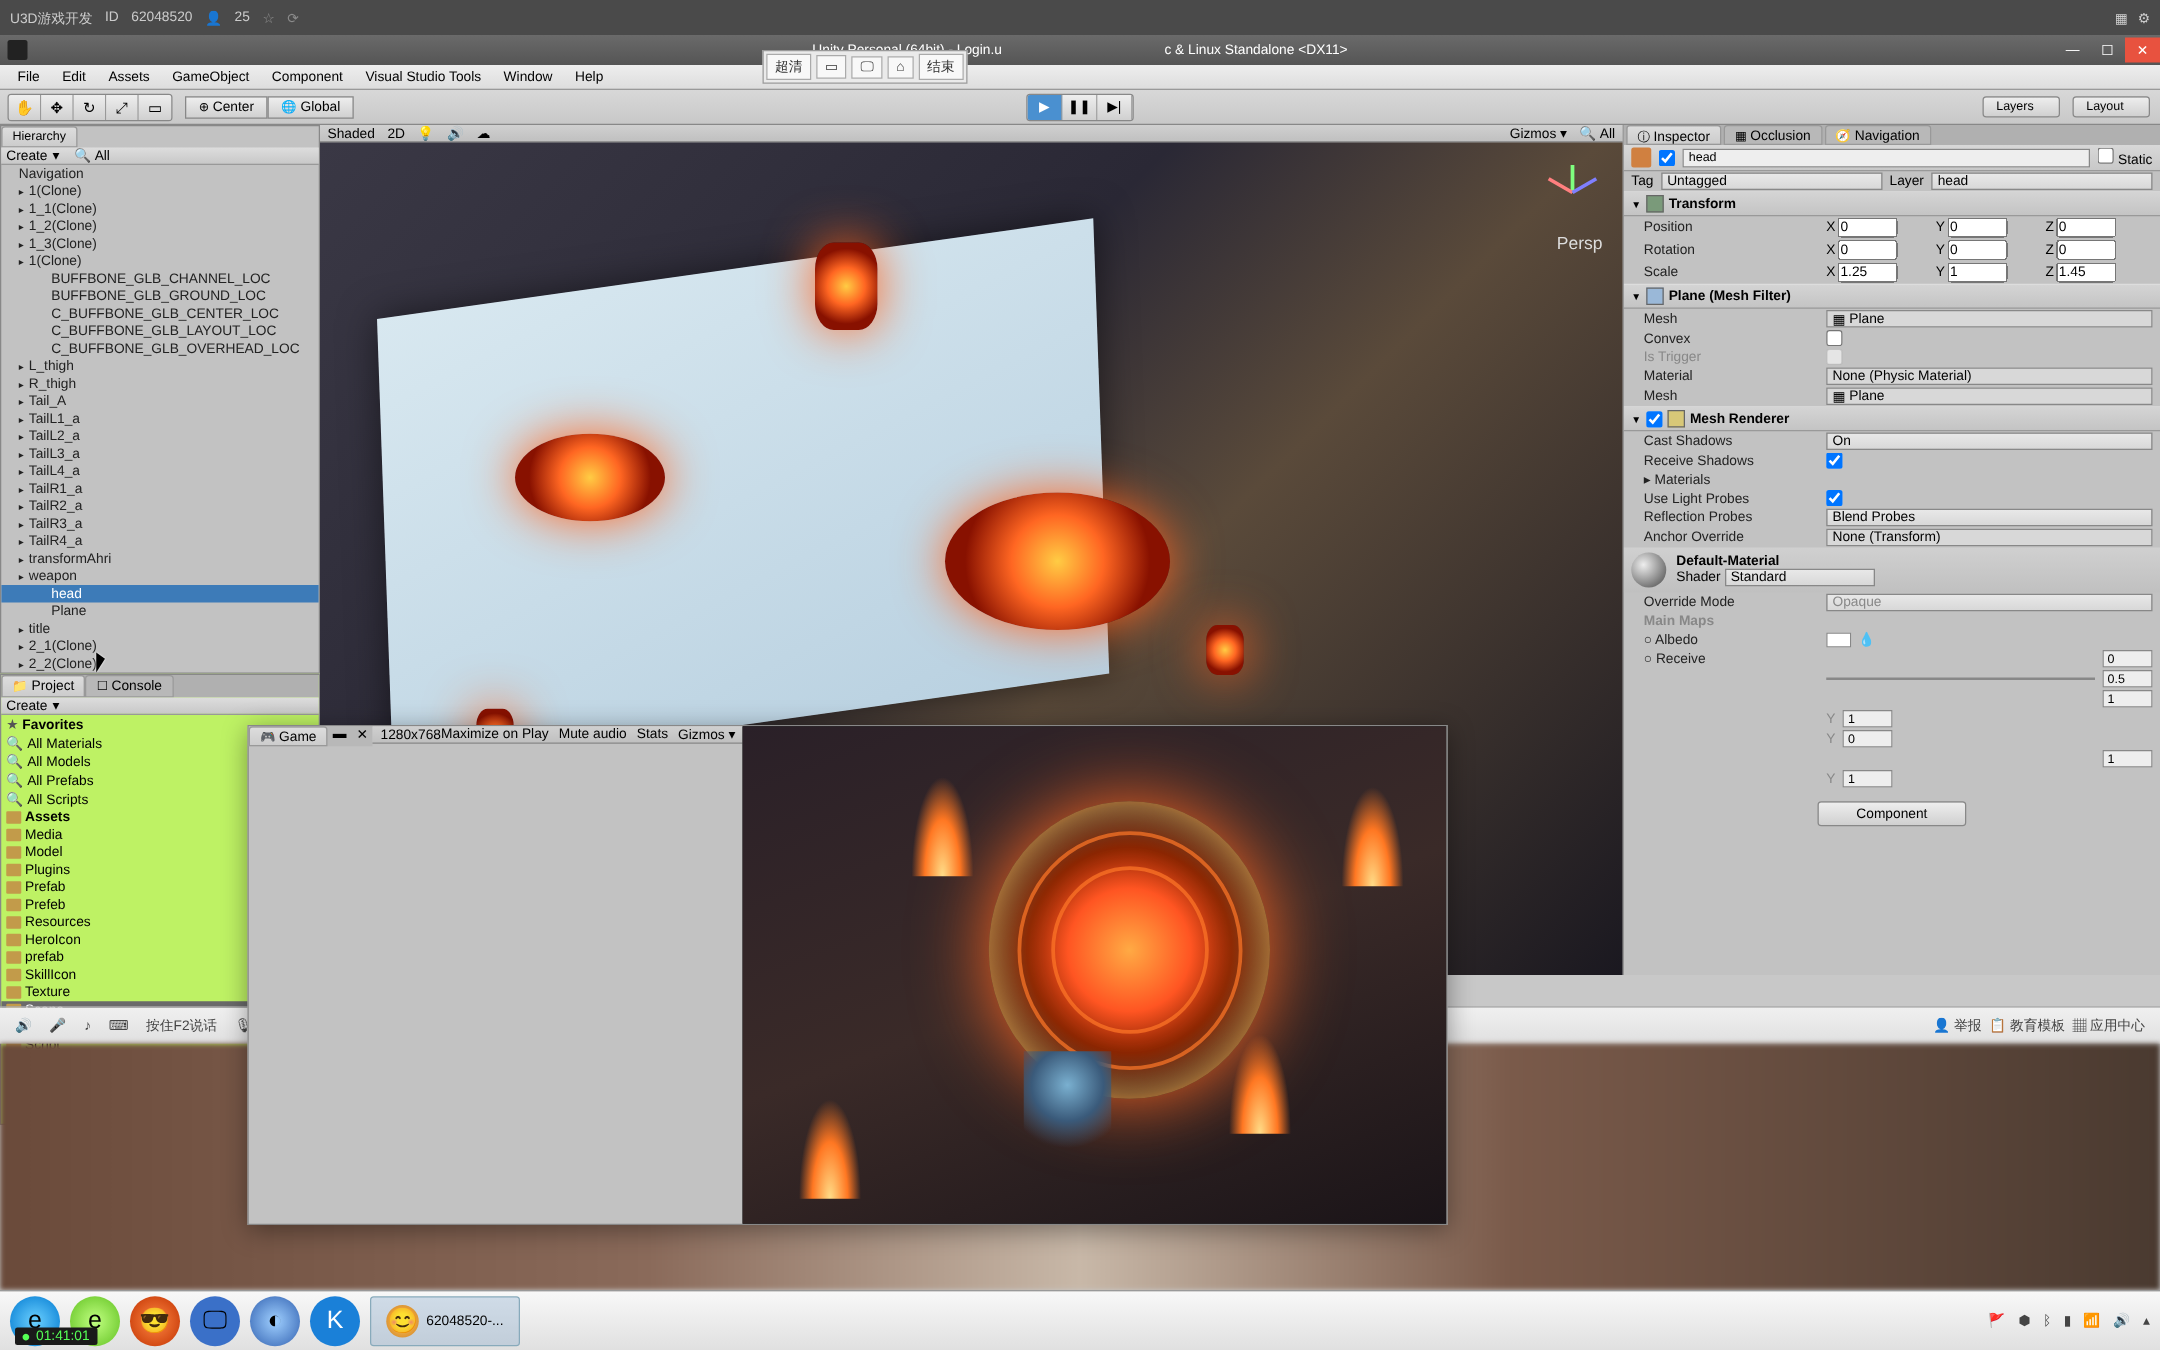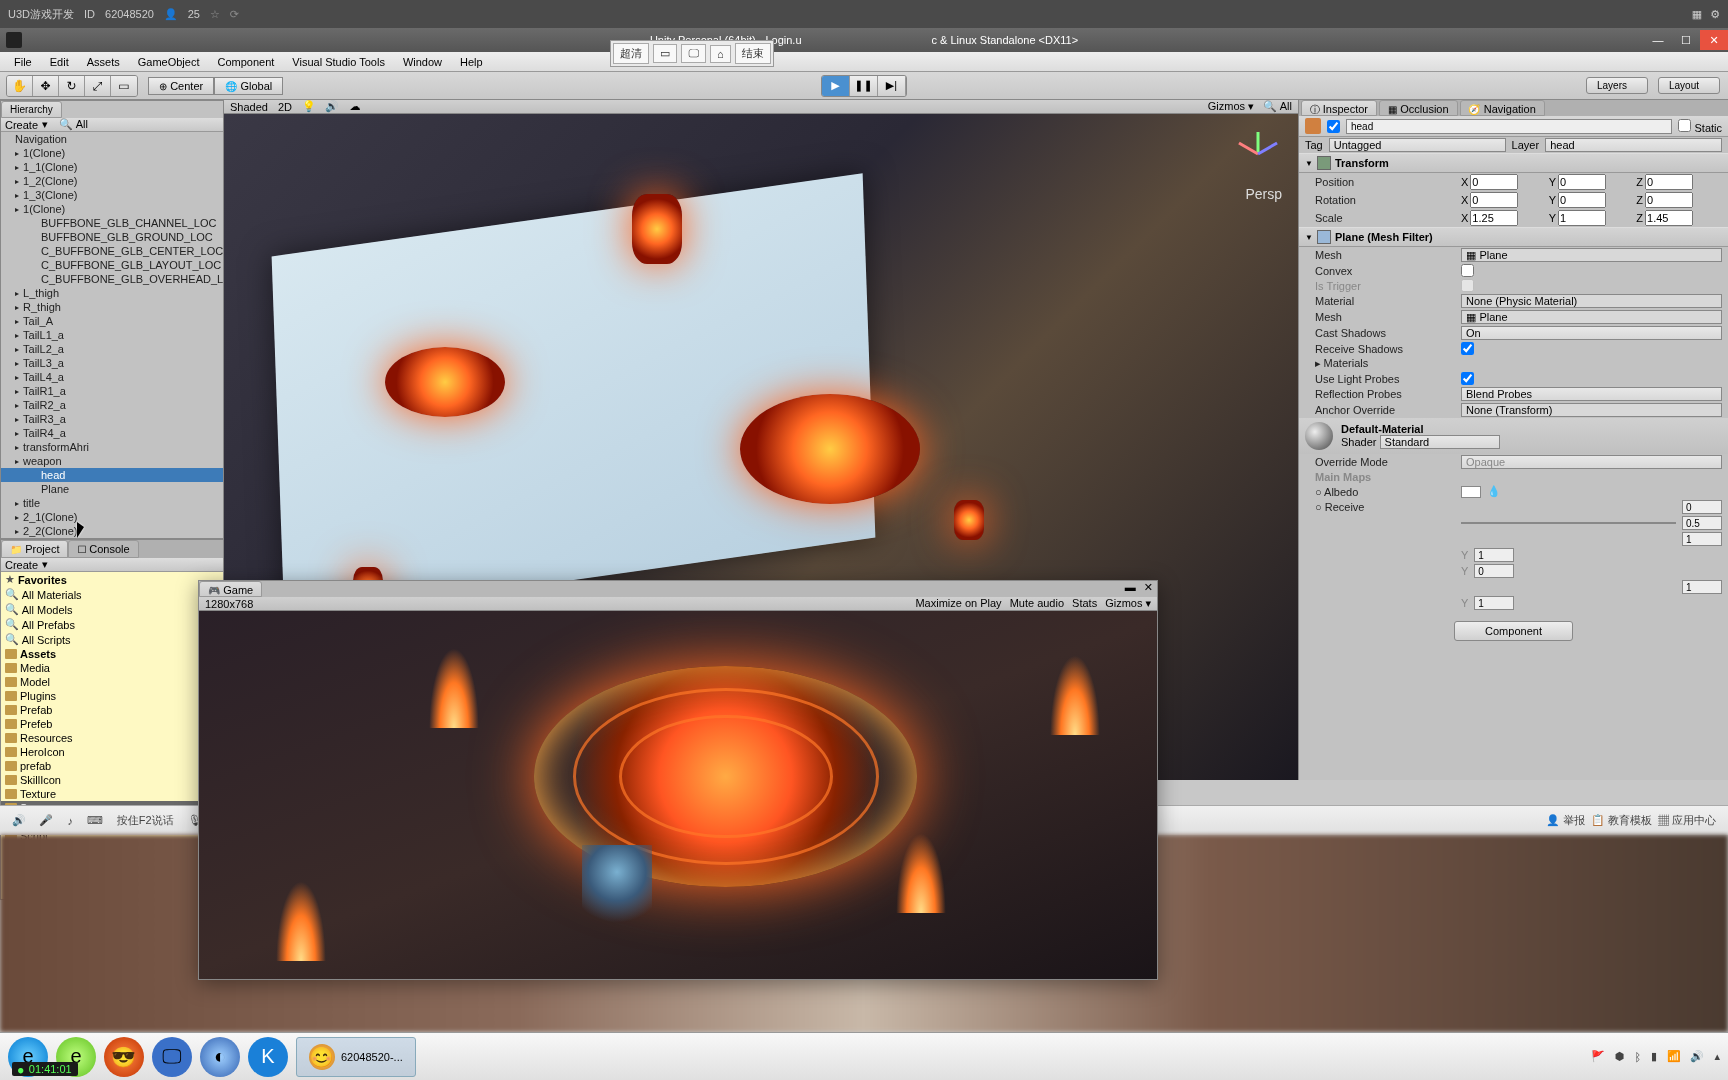--- a/index.html
+++ b/index.html
@@ -21,49 +21,49 @@
 .tool-grp span{width:26px;height:20px;background:linear-gradient(#eee,#d0d0d0);border-right:1px solid #999;display:flex;align-items:center;justify-content:center;font-size:12px}
 .tool-grp span:last-child{border:none}
 .pivot-grp{display:flex;margin-left:10px;gap:0}
 .pivot-btn{padding:2px 10px;background:linear-gradient(#eee,#d0d0d0);border:1px solid #888;font-size:10px}
 .play-grp{position:absolute;left:50%;transform:translateX(-50%);display:flex;border:1px solid #888;border-radius:3px;overflow:hidden}
 .play-grp span{width:28px;height:20px;background:linear-gradient(#eee,#d0d0d0);border-right:1px solid #999;display:flex;align-items:center;justify-content:center}
 .play-grp .active{background:#4a90d0;color:#fff}
 .right-tb{position:absolute;right:8px;display:flex;gap:10px}
 .dd-btn{padding:2px 20px 2px 10px;background:linear-gradient(#eee,#d0d0d0);border:1px solid #888;border-radius:3px;font-size:10px}
 .workspace{display:flex;height:680px;background:#a8a8a8}
-.left-col{width:224px;display:flex;flex-direction:column}
+.left-col{width:256px;display:flex;flex-direction:column}
 .panel-tab{background:linear-gradient(#ddd,#ccc);border:1px solid #999;padding:2px 8px;font-size:10px;display:inline-block;border-radius:3px 3px 0 0}
 .hierarchy{flex:0 0 370px;background:#c2c2c2;border:1px solid #888;display:flex;flex-direction:column}
 .h-header{height:14px;background:linear-gradient(#ddd,#c8c8c8);display:flex;align-items:center;font-size:9px;padding:0 4px;gap:4px;border-bottom:1px solid #999}
 .h-list{flex:1;overflow:auto;font-size:10px;color:#222}
 .h-item{padding:1px 4px;display:flex;align-items:center;gap:2px;white-space:nowrap}
 .h-item.sel{background:#3d7bb8;color:#fff}
 .foldout::before{content:"▸";font-size:8px;margin-right:2px}
 .ind-1{padding-left:14px}.ind-2{padding-left:40px}
-.project{flex:1;background:#fef9c3;border:1px solid #888;display:flex;flex-direction:column}
+.project{flex:1;background:#bef264;border:1px solid #888;display:flex;flex-direction:column}
 .p-tabs{display:flex;background:#b0b0b0}
 .p-list{flex:1;overflow:auto;font-size:10px}
 .p-item{padding:1px 4px;display:flex;align-items:center;gap:3px}
 .p-item.sel{background:#6a6a6a;color:#fff}
 .folder-ic{width:12px;height:10px;background:#c29b4a;border-radius:1px;display:inline-block}
 .star-ic{color:#555}
 .mid-col{flex:1;display:flex;flex-direction:column;position:relative}
 .scene-tabs{display:flex;background:#b0b0b0;height:16px}
 .scene-toolbar{height:14px;background:linear-gradient(#d0d0d0,#c0c0c0);border-bottom:1px solid #888;display:flex;align-items:center;font-size:9px;padding:0 6px;gap:10px}
 .scene-view{flex:1;background:linear-gradient(135deg,#3a3845 0%,#2a2835 40%,#5a4a3a 60%,#1a1820 100%);position:relative;overflow:hidden}
 .scene-floor{position:absolute;left:5%;top:15%;width:55%;height:55%;background:linear-gradient(160deg,#d8e8f0,#b8d0e0);transform:skewY(-8deg) skewX(2deg);box-shadow:0 0 30px rgba(0,0,0,.5)}
 .lava-circle{position:absolute;border-radius:50%;background:radial-gradient(circle,#ffcc44,#ff6622,#881100 70%);box-shadow:0 0 40px #ff6622}
 .gizmo{position:absolute;right:10px;top:10px;width:60px;height:60px}
 .gizmo-axis{position:absolute;width:3px;height:22px;top:50%;left:50%;transform-origin:top}
 .ax-y{background:#7fff7f;transform:translate(-50%,-100%) rotate(0deg)}
 .ax-x{background:#ff7f7f;transform:translate(-50%,0) rotate(120deg)}
 .ax-z{background:#7f7fff;transform:translate(-50%,0) rotate(-120deg)}
 .persp-lbl{position:absolute;right:16px;top:72px;color:#ddd;font-size:14px}
-.game-window{position:absolute;left:198px;top:580px;width:960px;height:400px;background:#c2c2c2;border:1px solid #888;box-shadow:0 4px 20px rgba(0,0,0,.4);z-index:10;display:flex;flex-direction:column}
+.game-window{position:absolute;left:198px;top:580px;width:960px;height:400px;background:#c2c2c2;border:1px solid #888;box-shadow:0 4px 20px rgba(0,0,0,.4);z-index:10;display:flex;flex-direction:row}
 .game-hdr{display:flex;height:16px;background:#b8b8b8}
 .game-toolbar{height:14px;background:linear-gradient(#d0d0d0,#c0c0c0);display:flex;align-items:center;font-size:9px;padding:0 6px;justify-content:space-between;border-bottom:1px solid #888}
 .game-view{flex:1;background:#000;position:relative;overflow:hidden}
 .game-floor{position:absolute;inset:0;background:linear-gradient(160deg,#2a2028 0%,#3a2a28 50%,#1a1418 100%)}
 .big-rune{position:absolute;left:35%;top:15%;width:40%;height:60%;border-radius:50%;background:radial-gradient(circle,#ffaa44 0%,#ff5522 30%,#882200 50%,transparent 70%);box-shadow:0 0 60px #ff6622,inset 0 0 40px #ffaa44}
 .rune-ring{position:absolute;inset:10%;border:3px solid rgba(255,120,40,.7);border-radius:50%}
 .flame{position:absolute;width:50px;height:80px;background:radial-gradient(ellipse at bottom,#ffdd88,#ff7722 40%,transparent 70%)}
 .hero{position:absolute;left:40%;bottom:12%;width:70px;height:90px;background:radial-gradient(circle at 50% 30%,#7ab0d0,#3a5a7a 40%,transparent 70%)}
 .right-col{width:430px;background:#c2c2c2;border-left:1px solid #888;display:flex;flex-direction:column}
 .insp-tabs{display:flex;background:#b0b0b0;height:16px;gap:2px;padding-left:2px}
@@ -347,20 +347,25 @@
         </div>
       <div class="prop-row">
           <span class="lbl">Material</span>
           <div class="obj-field">None (Physic Material)</div>
         </div>
       <div class="prop-row">
           <span class="lbl">Mesh</span>
           <div class="obj-field">▦ <span>Plane</span></div>
         </div>
 
+      <div class="comp-hdr">
+          <input type="checkbox" checked="" style="">
+          <span class="comp-ic" style="background:#d8c878"></span>
+          <span>Mesh Renderer</span>
+        </div>
       <div class="prop-row">
           <span class="lbl">Cast Shadows</span>
           <div class="dd-field">On</div>
         </div>
       <div class="prop-row">
           <span class="lbl">Receive Shadows</span>
           <input type="checkbox" checked="" style="">
         </div>
       <div class="prop-row">
           <span class="lbl">▸ <span>Materials</span></span>

